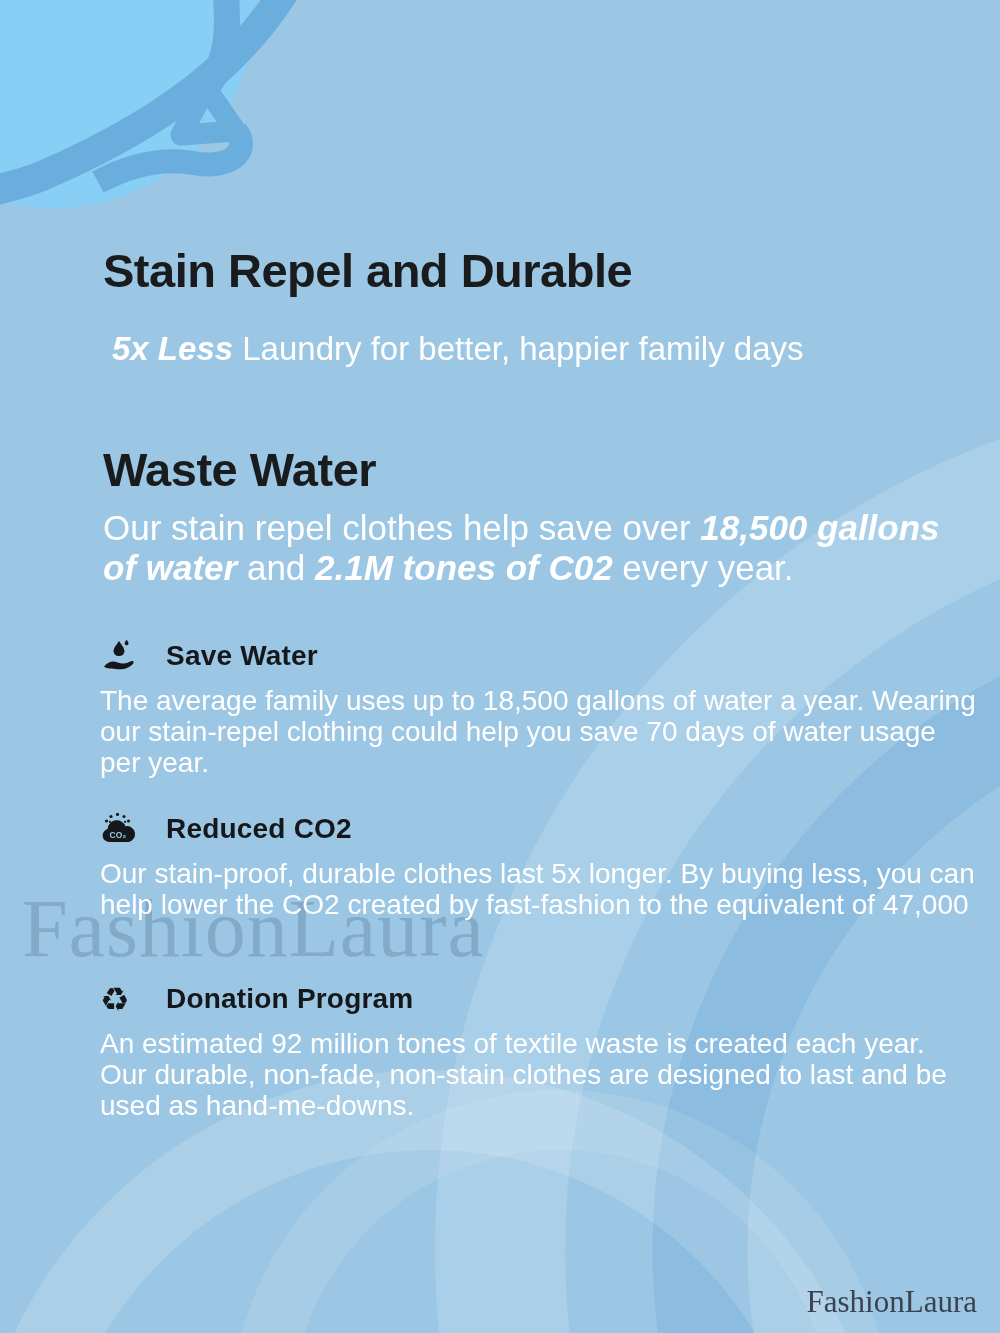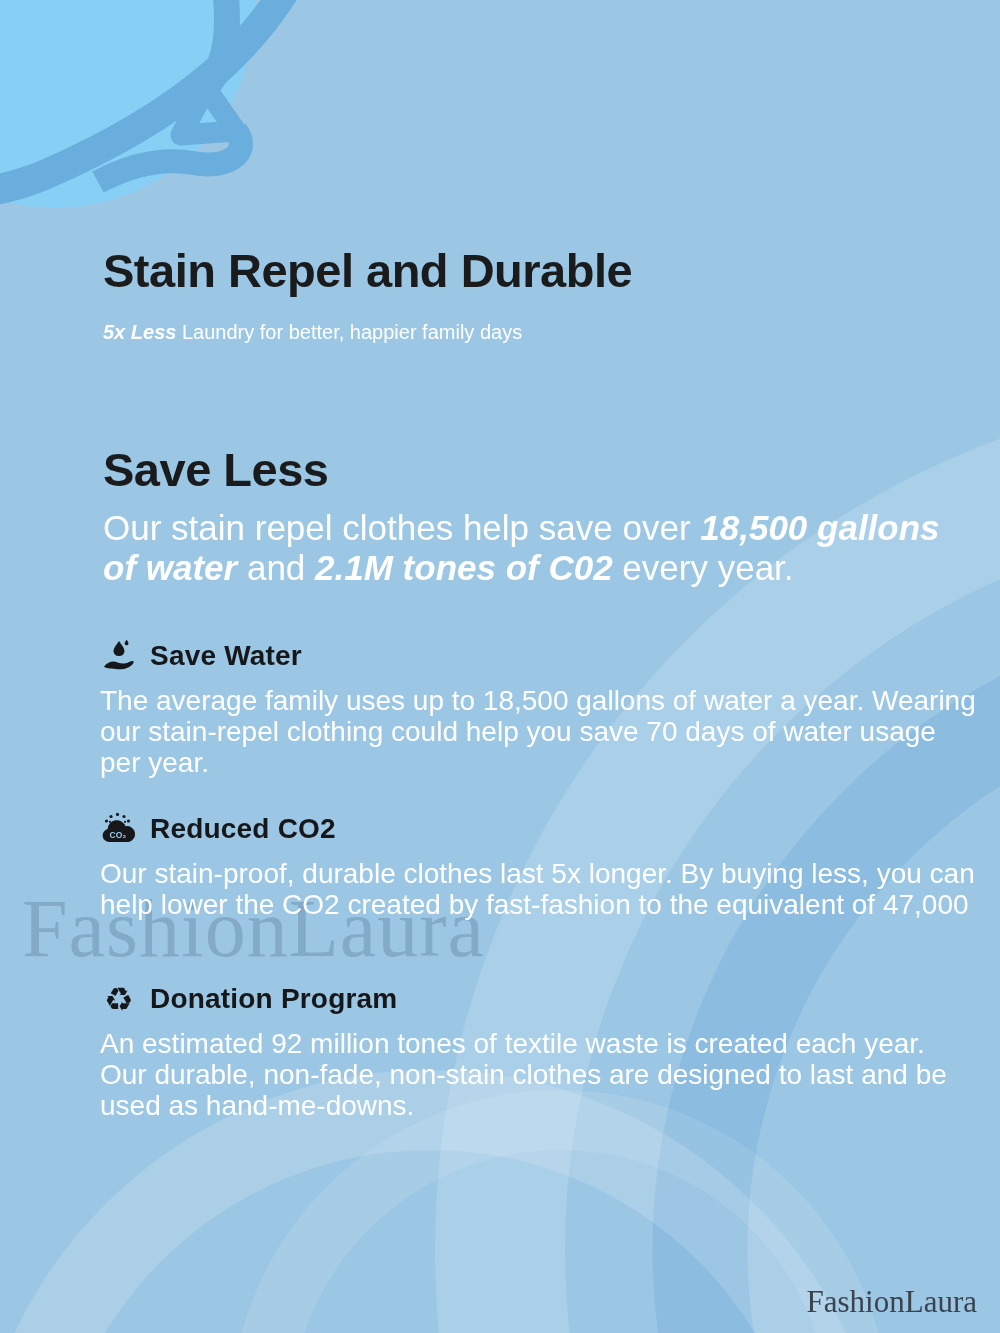--- a/index.html
+++ b/index.html
@@ -14,42 +14,42 @@
     font-family:"Liberation Serif", serif;
     font-size:82px;color:rgba(45,70,95,0.22);
     letter-spacing:1px;white-space:nowrap;pointer-events:none;
   }
   .hero-title{
     position:absolute;left:103px;top:244px;margin:0;
     font-size:47px;line-height:1.15;font-weight:700;color:#191b1d;letter-spacing:-0.5px;
     white-space:nowrap;
   }
   .hero-sub{
-    position:absolute;left:103px;top:321px;margin:0;
-    font-size:20px;color:#ffffff;font-weight:400;white-space:nowrap;
+    position:absolute;left:103px;top:321px;margin:9px;
+    font-size:33px;color:#ffffff;font-weight:400;white-space:nowrap;
   }
   .hero-sub .em{font-weight:700;font-style:italic;}
   .section-title{
     position:absolute;left:103px;top:443px;margin:0;
     font-size:47px;line-height:1.15;font-weight:700;color:#191b1d;letter-spacing:-0.5px;
     white-space:nowrap;
   }
   .waste-para{
     position:absolute;left:103px;top:508px;
     font-size:35px;line-height:40px;color:#ffffff;
   }
   .waste-para div{white-space:nowrap;}
   .waste-para .em{font-weight:700;font-style:italic;}
   .feature{position:absolute;left:100px;width:820px;}
   .f1{top:638px;} .f2{top:811px;} .f3{top:981px;}
   .feature-head{
-    display:flex;align-items:center;gap:12px;
+    display:flex;align-items:center;gap:28px;
     font-size:28px;font-weight:700;color:#15171a;letter-spacing:0.2px;
   }
-  .feature-icon{width:38px;height:36px;display:flex;align-items:center;justify-content:center;flex:0 0 auto;}
+  .feature-icon{width:38px;height:36px;display:flex;align-items:center;flex:0 0 auto;}
   .feature-icon svg{display:block;}
   .recycle-glyph{font-size:33px;line-height:1;color:#15171a;font-family:"DejaVu Sans", sans-serif;}
   .feature-body{margin-top:11px;font-size:28px;line-height:31px;color:#ffffff;}
   .feature-body div{white-space:nowrap;}
   .brand{
     position:absolute;right:23px;top:1284px;
     font-family:"Liberation Serif", serif;
     font-size:31px;color:#3a434e;white-space:nowrap;
   }
 </style>
@@ -75,21 +75,21 @@
       </g>
     </g>
   </svg>
 
   <div class="watermark">FashionLaura</div>
 
   <h1 class="hero-title">Stain Repel and Durable</h1>
 
   <p class="hero-sub"><span class="em">5x Less</span><span> Laundry for better, happier family days</span></p>
 
-  <h2 class="section-title">Save Less</h2>
+  <h2 class="section-title">Waste Water</h2>
 
   <div class="waste-para">
     <div><span>Our stain repel clothes help save over </span><span class="em">18,500 gallons</span></div>
     <div><span class="em">of water</span><span> and </span><span class="em">2.1M tones of C02</span><span> every year.</span></div>
   </div>
 
   <section class="feature f1">
     <div class="feature-head">
       <span class="feature-icon">
         <svg width="38" height="36" viewBox="0 0 38 36">

